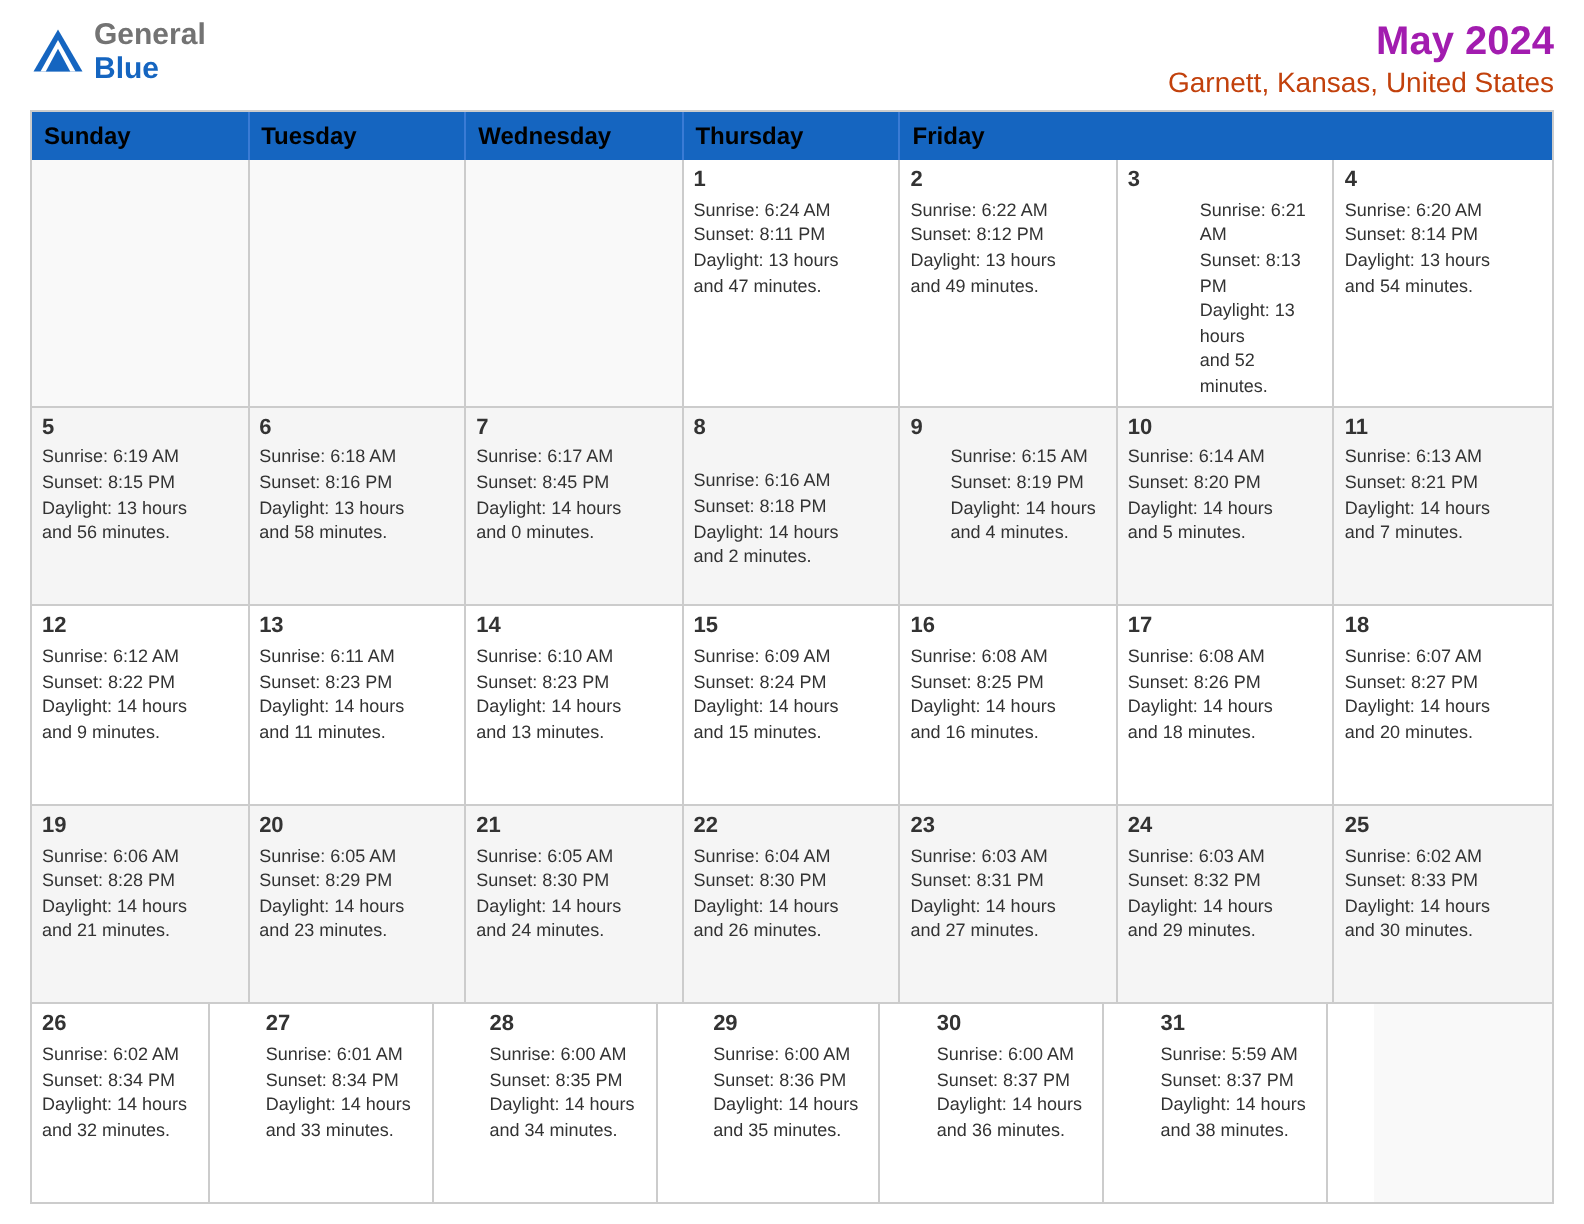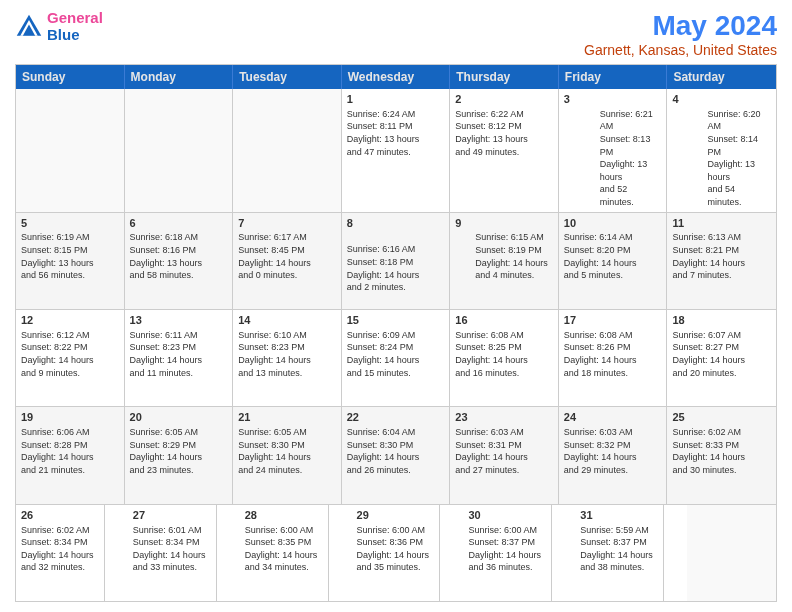--- a/index.html
+++ b/index.html
@@ -29,56 +29,56 @@
       gap: 4px;
     }
     .logo-text {
       display: flex;
       flex-direction: column;
       line-height: 1.1;
     }
     .logo-general {
       font-size: 15px;
       font-weight: bold;
-      color: #ec4899;
+      color: #737373;
     }
     .logo-blue {
       font-size: 15px;
       font-weight: bold;
       color: #1565c0;
     }
     .logo-icon {
       width: 28px;
       height: 28px;
     }
     .title-block {
       text-align: right;
     }
     .main-title {
-      font-size: 28px;
-      font-weight: bold;
-      color: #3b82f6;
+      font-size: 20px;
+      font-weight: bold;
+      color: #a21caf;
     }
     .subtitle {
       font-size: 14px;
       color: #c2410c;
     }
     .calendar {
       flex: 1;
       display: flex;
       flex-direction: column;
       border: 1px solid #ccc;
     }
     .cal-header {
       display: grid;
       grid-template-columns: repeat(7, 1fr);
       background: #1565c0;
     }
     .cal-header-cell {
-      color: #e5e5e5;
+      color: #000000;
       font-size: 12px;
       font-weight: bold;
       padding: 5px 6px;
       text-align: left;
       border-right: 1px solid #3a7bd5;
     }
     .cal-header-cell:last-child { border-right: none; }
     .cal-body {
       flex: 1;
       display: flex;
@@ -133,26 +133,24 @@
     </div>
     <div class="title-block">
       <div class="main-title">May 2024</div>
       <div class="subtitle">Garnett, Kansas, United States</div>
     </div>
   </div>
 
   <div class="calendar">
     <div class="cal-header">
     <div class="cal-header-cell">Sunday</div>
-        <div class="cal-header-cell">Monday</div>
         <div class="cal-header-cell">Tuesday</div>
         <div class="cal-header-cell">Wednesday</div>
         <div class="cal-header-cell">Thursday</div>
         <div class="cal-header-cell">Friday</div>
-        <div class="cal-header-cell">Saturday</div>
       </div>
     <div class="cal-body">
     <div class="cal-row">
           <div class="cal-cell empty"></div>
           <div class="cal-cell empty"></div>
           <div class="cal-cell empty"></div>
           <div class="cal-cell">
             <span class="day-number">1</span>
             <div class="cell-text" style="white-space: pre-line;">Sunrise: 6:24 AM
 Sunset: 8:11 PM
@@ -168,21 +166,21 @@
           </div>
           <div class="cal-cell">
             <span class="day-number">3</span>
             <div class="cell-text" style="white-space: pre-line; margin-left: 36px;">Sunrise: 6:21 AM
 Sunset: 8:13 PM
 Daylight: 13 hours
 and 52 minutes.</div>
           </div>
           <div class="cal-cell">
             <span class="day-number">4</span>
-            <div class="cell-text" style="white-space: pre-line; margin-left: 35px;">Sunrise: 6:20 AM
+            <div class="cell-text" style="white-space: pre-line;">Sunrise: 6:20 AM
 Sunset: 8:14 PM
 Daylight: 13 hours
 and 54 minutes.</div>
           </div>
         </div>
         <div class="cal-row">
           <div class="cal-cell alt-bg">
             <span class="day-number">5</span>
             <div class="cell-text" style="white-space: pre-line;">Sunrise: 6:19 AM
 Sunset: 8:15 PM

